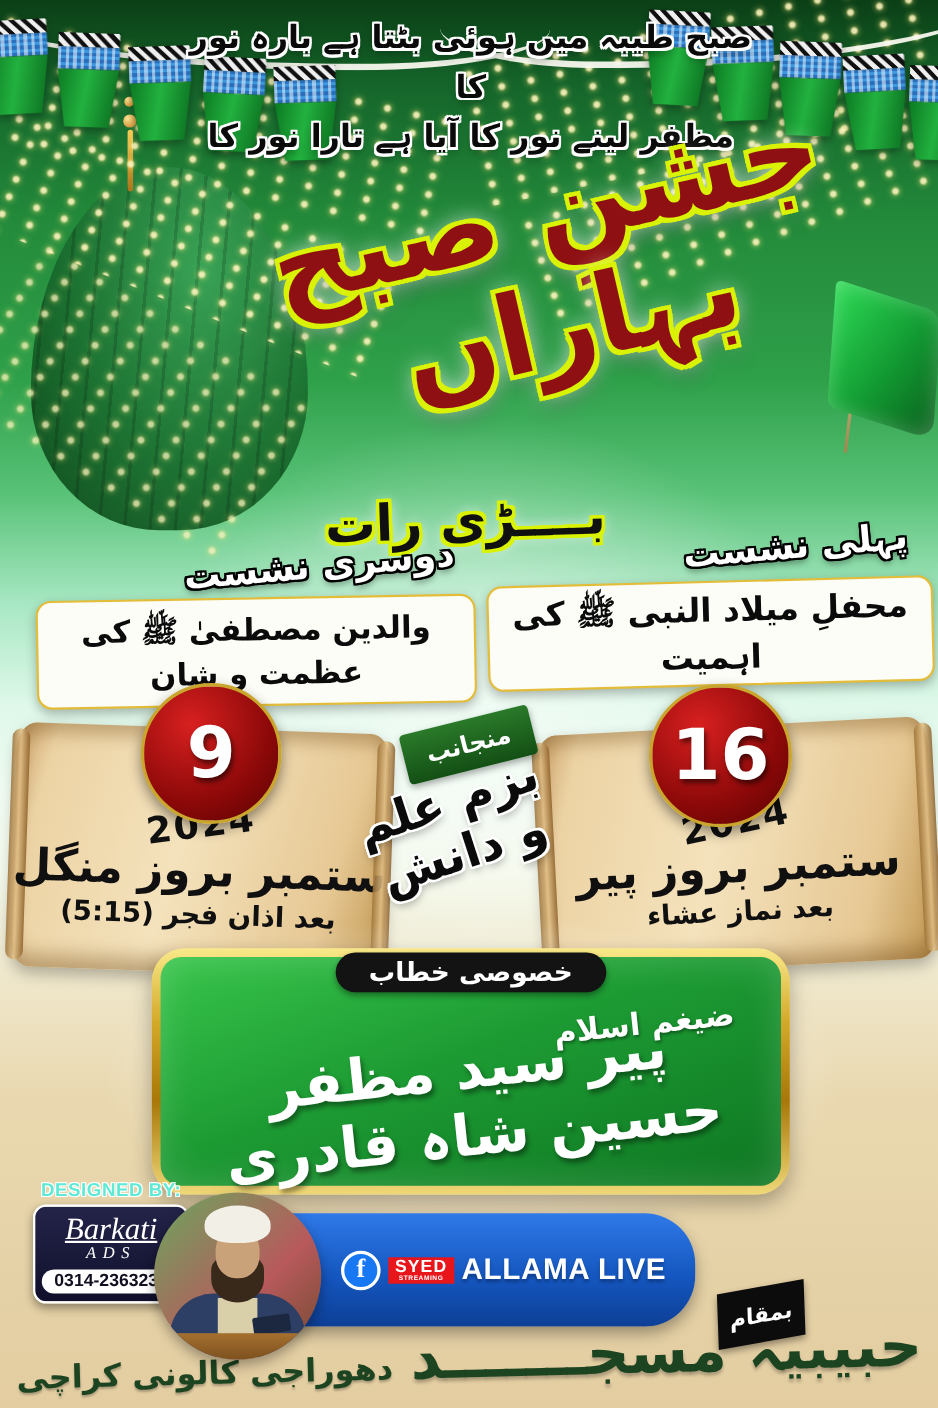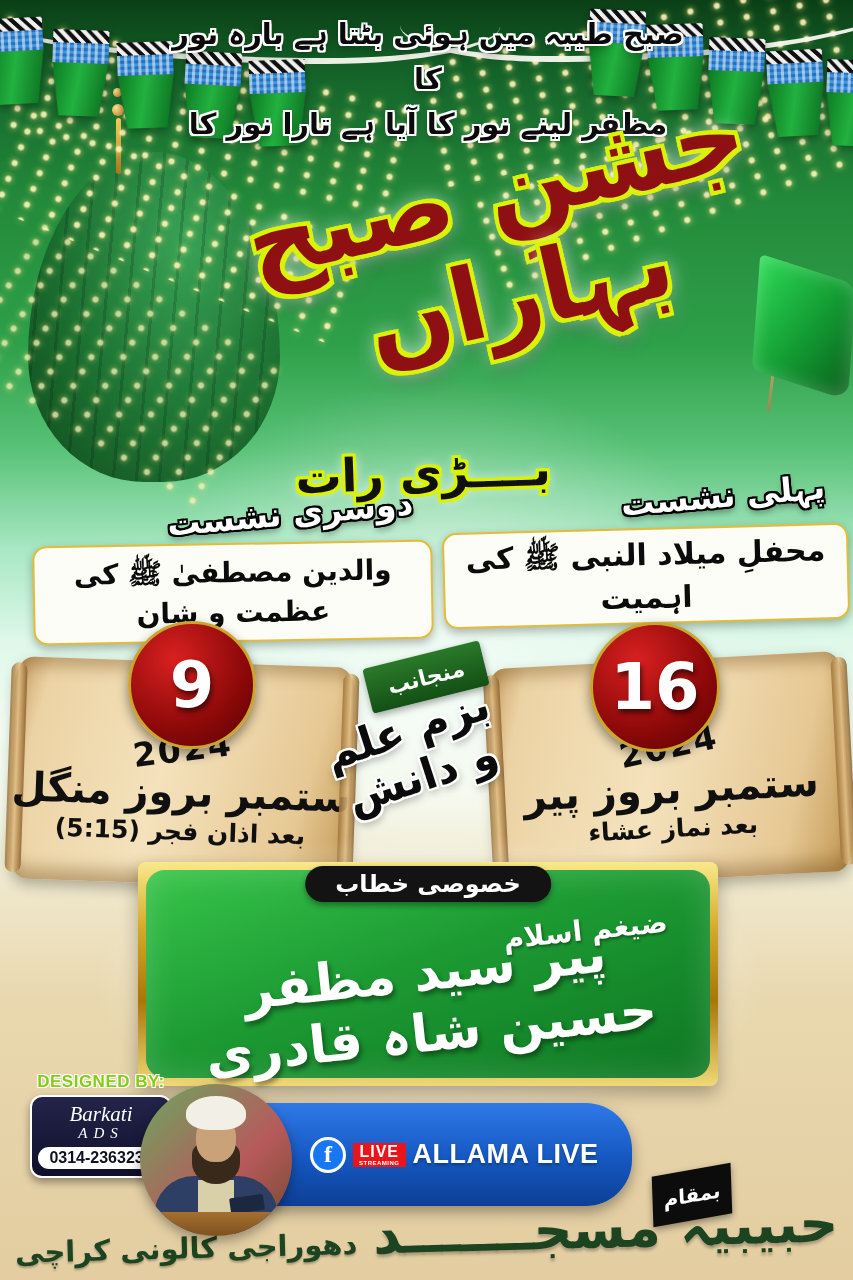--- a/index.html
+++ b/index.html
@@ -92,42 +92,42 @@
     font-weight:bold;z-index:5;text-shadow:2px 4px 5px rgba(0,0,0,.55);}
   .day-circle.d16{left:590px;top:622px;width:124px;height:124px;}
   .day-circle.d17{left:128px;top:621px;width:122px;height:122px;}
   
   .org-badge{left:366px;top:654px;width:120px;height:46px;background:linear-gradient(#2a7a2a,#134f14);
     transform:rotate(-14deg);color:#fff;font-size:22px;font-weight:bold;border-radius:4px;
     display:flex;align-items:center;justify-content:center;box-shadow:0 3px 7px rgba(0,0,0,.35);}
   .org-name{left:326px;top:702px;width:200px;height:170px;font-size:43px;font-weight:bold;
     color:#0b0b0b;transform:rotate(-18deg);text-align:center;line-height:1.15;}
   
-  .banner-outer{left:138px;top:862px;width:580px;height:224px;border-radius:8px;padding:8px;
+  .banner-outer{left:138px;top:862px;width:580px;height:224px;border-radius:30px;padding:8px;
     box-sizing:border-box;background:linear-gradient(180deg,#f9e98a,#d4a928 30%,#a87708 62%,#f0d878);
     box-shadow:0 8px 18px rgba(0,0,0,.28);}
   .banner-inner{width:100%;height:100%;border-radius:19px;position:relative;
     background:linear-gradient(160deg,#37c44a,#1d9b33 45%,#0e7622);
     box-shadow:inset 0 0 34px rgba(255,255,255,.18);}
   .banner-pill{position:absolute;left:50%;top:-4px;transform:translateX(-50%);
     background:#131313;border-radius:999px;padding:4px 30px;color:#fff;font-size:24px;
     font-weight:bold;white-space:nowrap;box-shadow:0 3px 6px rgba(0,0,0,.4);}
   .speaker-title{position:absolute;right:42px;top:44px;color:#fff;font-size:28px;font-weight:bold;
     transform:rotate(-6deg);text-shadow:1px 2px 3px rgba(0,0,0,.4);}
   .speaker-name{position:absolute;left:20px;right:20px;top:72px;color:#fff;font-size:52px;
     font-weight:bold;text-align:center;line-height:1.18;transform:rotate(-6deg);
     text-shadow:2px 4px 5px rgba(0,0,0,.4);}
   
   .designer{left:30px;top:1072px;width:142px;text-align:center;z-index:7;}
-  .designer-heading{font-size:17px;font-weight:900;color:#84cc16;letter-spacing:.5px;
+  .designer-heading{font-size:17px;font-weight:900;color:#5eead4;letter-spacing:.5px;
     font-family:"Liberation Sans",sans-serif;
     text-shadow:-1px -1px 0 #fff,1px -1px 0 #fff,-1px 1px 0 #fff,1px 1px 0 #fff;}
   .designer-box{margin-top:3px;background:linear-gradient(#24244a,#0f0f2b);border:2px solid #fff;
     border-radius:12px;padding:5px 6px 7px;box-shadow:0 4px 9px rgba(0,0,0,.4);}
-  .designer-name{font-family:"Liberation Serif",serif;font-style:italic;font-size:21px;color:#fff;}
+  .designer-name{font-family:"Liberation Serif",serif;font-style:italic;font-size:28px;color:#fff;text-decoration:underline;}
   .designer-sub{font-family:"Liberation Serif",serif;font-style:italic;font-size:15px;color:#fff;
     letter-spacing:6px;margin-top:-2px;}
   .designer-phone{margin-top:5px;background:#fff;border-radius:999px;font-size:16px;font-weight:800;
     color:#101020;padding:2px 4px;font-family:"Liberation Sans",sans-serif;}
   
   .photo{left:140px;top:1084px;width:152px;height:152px;border-radius:50%;overflow:hidden;z-index:8;
     background:linear-gradient(135deg,#69a85e,#b8595c 60%,#6e4a2c);box-shadow:0 5px 12px rgba(0,0,0,.35);}
   .ph{position:absolute;}
   .ph.turban{left:46px;top:12px;width:60px;height:34px;background:#f2efe6;border-radius:50% 50% 40% 40%;}
   .ph.face{left:56px;top:32px;width:40px;height:46px;background:#caa27a;border-radius:45%;}
@@ -303,21 +303,21 @@
     <div class="ph face"></div>
     <div class="ph turban"></div>
     <div class="ph laptop"></div>
     <div class="ph podium"></div>
   </div>
 
   <div class="abs live-bar">
     <div class="live-row">
       <div class="fb-circle">f</div>
       <div class="live-badge">
-        <div class="live-word">LIVE</div>
+        <div class="live-word">SYED</div>
         <div class="streaming-word">STREAMING</div>
       </div>
       <div class="live-name1">ALLAMA LIVE</div>
     </div>
   </div>
 
   <div class="abs venue-badge rtl">بمقام</div>
   <div class="abs venue-line">
     <span class="venue-name">حبیبیہ مسجـــــــد</span>
     <span class="venue-loc">دھوراجی کالونی کراچی</span>

